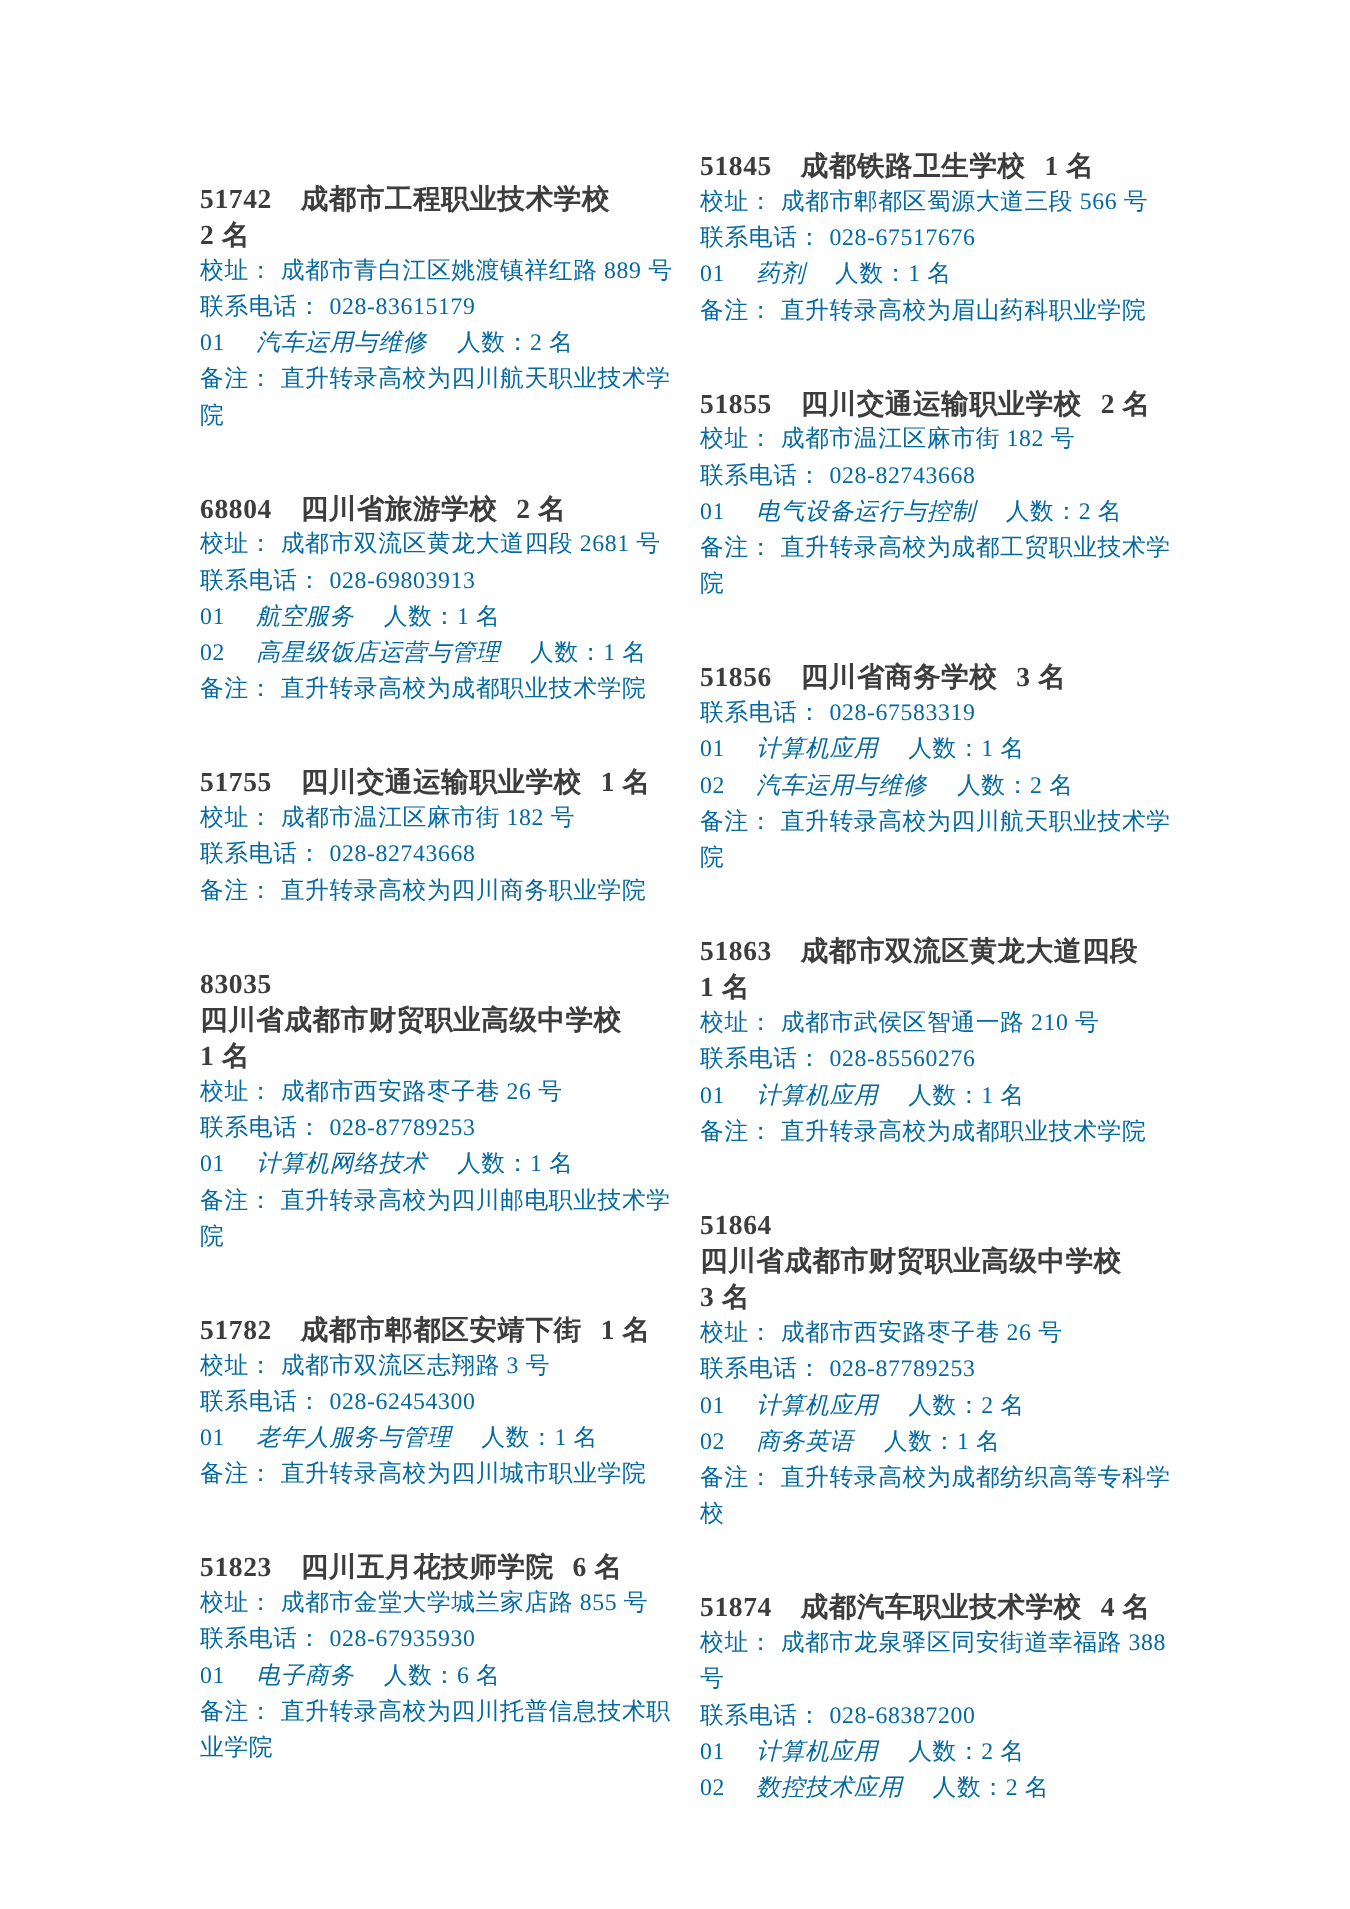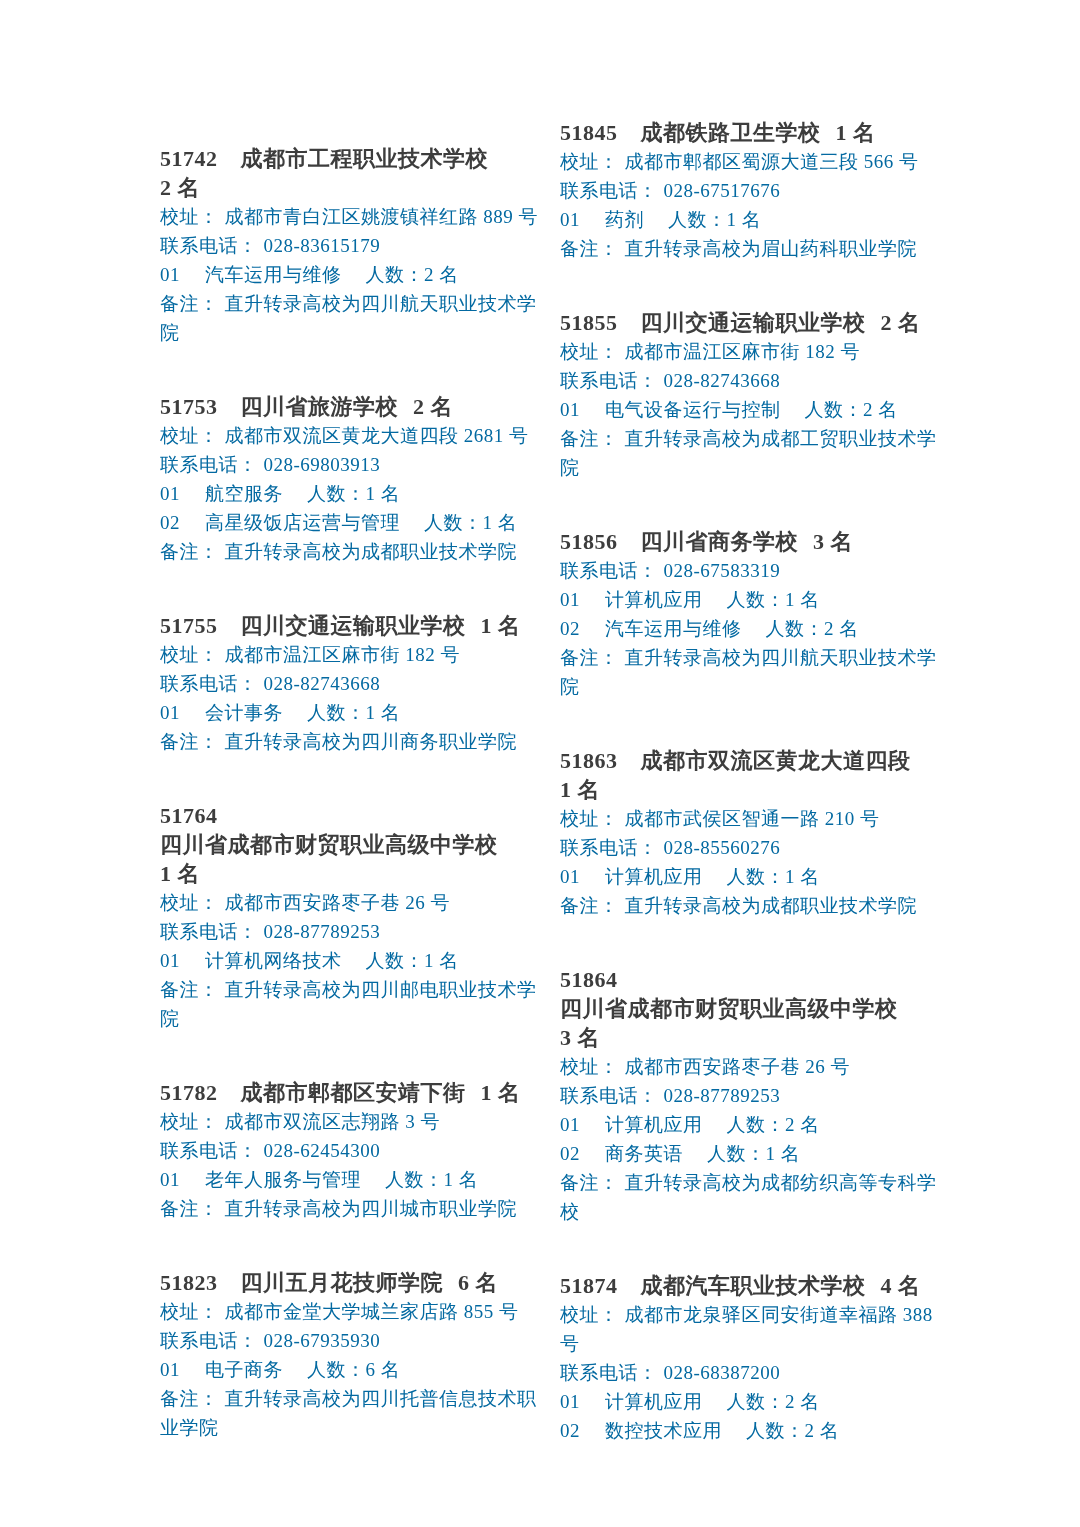--- a/index.html
+++ b/index.html
@@ -31,56 +31,55 @@
   .hd .nm   { margin-right: 15px; white-space: nowrap; }
   .hd .qt   { white-space: nowrap; }
   .ln {
     font-size: 19px;
     line-height: 29px;
     letter-spacing: 0.5px;
     color: #0369a1;
   }
   .ln .lb { margin-right: 6px; }
   .mj .mno { margin-right: 25px; }
-  .mj .mnm { margin-right: 24px; }
+  .mj .mnm { margin-right: 24px; font-style: italic; }
 </style>
 </head>
 <body>
 
 <main class="page">
 
   <div class="col col-left">
 
     <section class="school">
       <h2 class="hd"><span class="code">51742</span><span class="nm">成都市工程职业技术学校</span><span class="qt">2 名</span></h2>
       <p class="ln"><span class="lb">校址：</span><span>成都市青白江区姚渡镇祥红路 889 号</span></p>
       <p class="ln"><span class="lb">联系电话：</span><span>028-83615179</span></p>
       <p class="ln mj"><span class="mno">01</span><span class="mnm">汽车运用与维修</span><span>人数：2 名</span></p>
       <p class="ln"><span class="lb">备注：</span><span>直升转录高校为四川航天职业技术学院</span></p>
     </section>
 
     <section class="school">
-      <h2 class="hd"><span class="code">51753</span><span class="nm">四川省旅游学校</span><span class="qt">2 名</span></h2>
+      <h2 class="hd"><span class="code">68804</span><span class="nm">四川省旅游学校</span><span class="qt">2 名</span></h2>
       <p class="ln"><span class="lb">校址：</span><span>成都市双流区黄龙大道四段 2681 号</span></p>
       <p class="ln"><span class="lb">联系电话：</span><span>028-69803913</span></p>
       <p class="ln mj"><span class="mno">01</span><span class="mnm">航空服务</span><span>人数：1 名</span></p>
       <p class="ln mj"><span class="mno">02</span><span class="mnm">高星级饭店运营与管理</span><span>人数：1 名</span></p>
       <p class="ln"><span class="lb">备注：</span><span>直升转录高校为成都职业技术学院</span></p>
     </section>
 
     <section class="school">
       <h2 class="hd"><span class="code">51755</span><span class="nm">四川交通运输职业学校</span><span class="qt">1 名</span></h2>
       <p class="ln"><span class="lb">校址：</span><span>成都市温江区麻市街 182 号</span></p>
       <p class="ln"><span class="lb">联系电话：</span><span>028-82743668</span></p>
-      <p class="ln mj"><span class="mno">01</span><span class="mnm">会计事务</span><span>人数：1 名</span></p>
       <p class="ln"><span class="lb">备注：</span><span>直升转录高校为四川商务职业学院</span></p>
     </section>
 
     <section class="school">
-      <h2 class="hd"><span class="code">51764</span><span class="nm">四川省成都市财贸职业高级中学校</span><span class="qt">1 名</span></h2>
+      <h2 class="hd"><span class="code">83035</span><span class="nm">四川省成都市财贸职业高级中学校</span><span class="qt">1 名</span></h2>
       <p class="ln"><span class="lb">校址：</span><span>成都市西安路枣子巷 26 号</span></p>
       <p class="ln"><span class="lb">联系电话：</span><span>028-87789253</span></p>
       <p class="ln mj"><span class="mno">01</span><span class="mnm">计算机网络技术</span><span>人数：1 名</span></p>
       <p class="ln"><span class="lb">备注：</span><span>直升转录高校为四川邮电职业技术学院</span></p>
     </section>
 
     <section class="school">
       <h2 class="hd"><span class="code">51782</span><span class="nm">成都市郫都区安靖下街</span><span class="qt">1 名</span></h2>
       <p class="ln"><span class="lb">校址：</span><span>成都市双流区志翔路 3 号</span></p>
       <p class="ln"><span class="lb">联系电话：</span><span>028-62454300</span></p>

